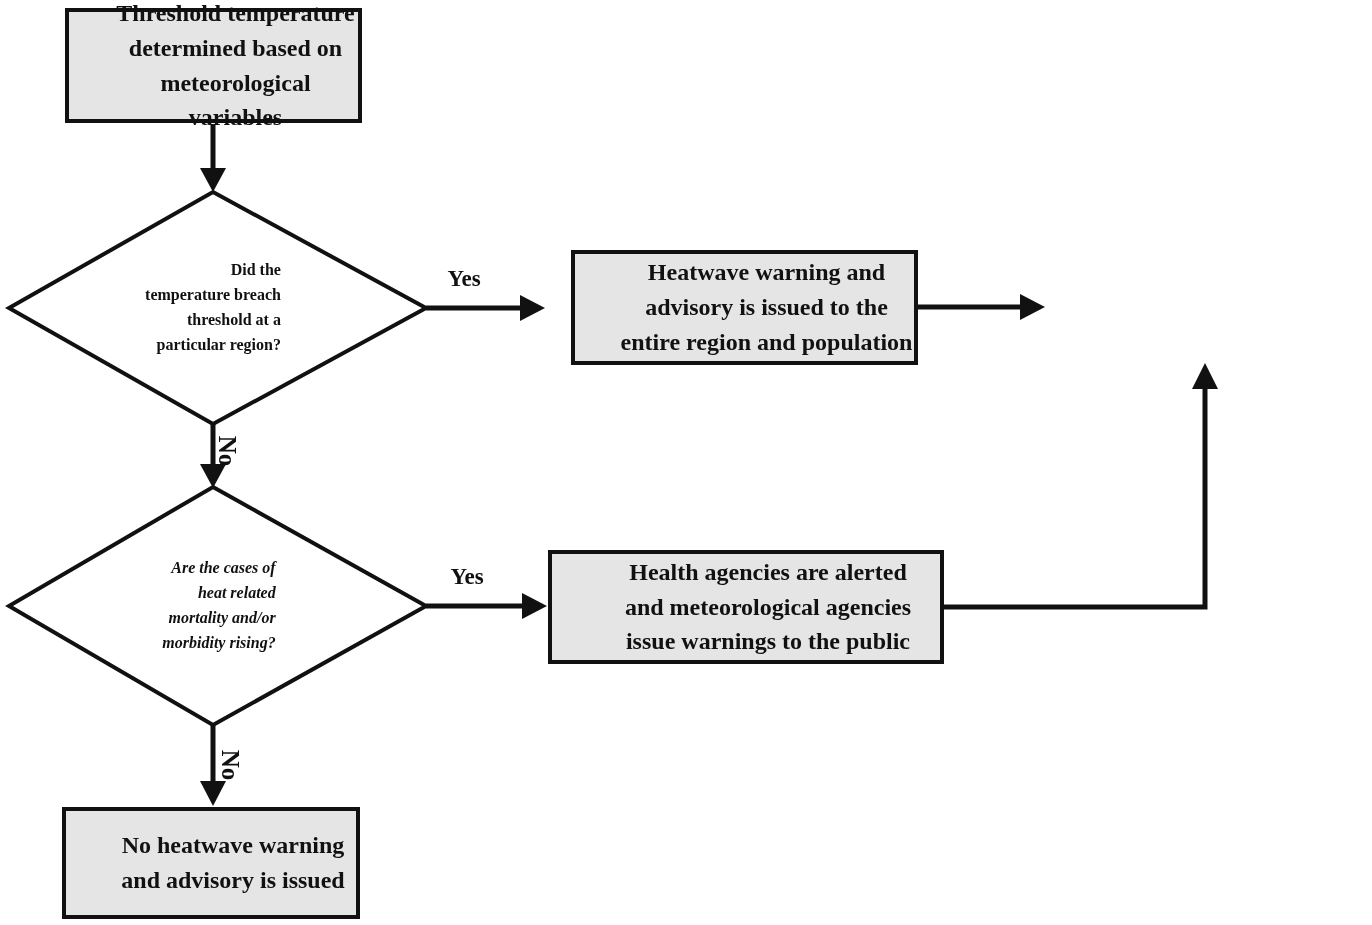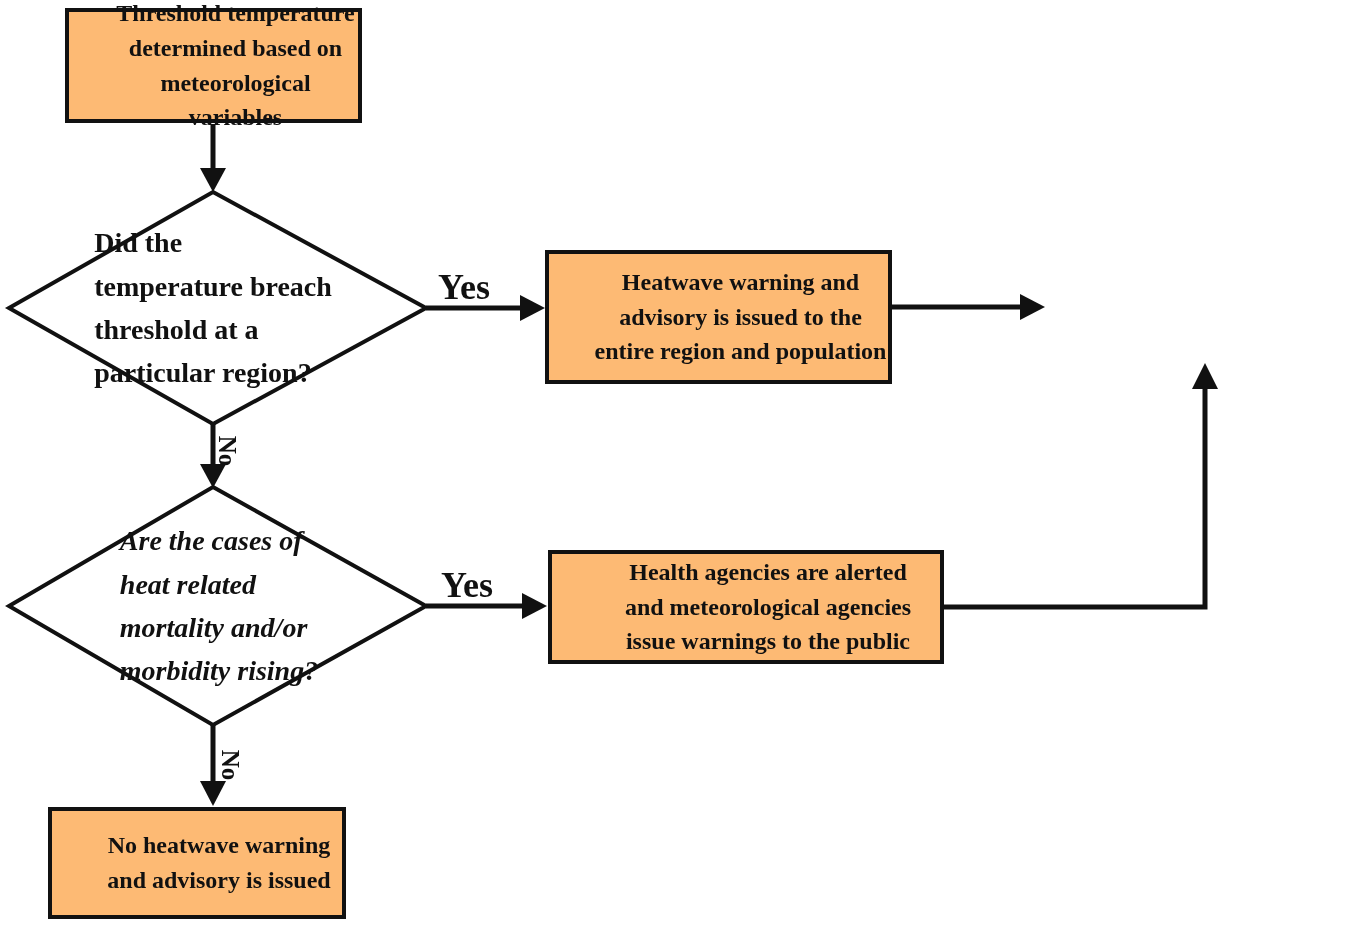--- a/index.html
+++ b/index.html
@@ -23,52 +23,52 @@
   .arrow-head { fill: #111111; stroke: none; }
   .diamond-shape { fill: #ffffff; stroke: #111111; stroke-width: 4; }
 
   .node {
     position: absolute;
     display: flex;
     align-items: center;
     justify-content: center;
     text-align: center;
     white-space: pre-line;
-    background: #fdba74;
+    background: #e5e5e5;
     border: 4px solid #111111;
     box-sizing: border-box;
     font-size: 24px;
     line-height: 1.45;
     z-index: 2;
     padding-left: 44px;
   }
   #node-start     { left: 65px;   top: 8px;   width: 297px; height: 115px; }
-  #node-warning   { left: 545px;  top: 250px; width: 347px; height: 134px; }
+  #node-warning   { left: 571px;  top: 250px; width: 347px; height: 115px; }
   #node-outcome   { left: 1045px; top: 252px; width: 318px; height: 108px; border-radius: 54px; font-size: 25px; }
   #node-health    { left: 548px;  top: 550px; width: 396px; height: 114px; }
-  #node-nowarning { left: 48px;   top: 807px; width: 298px; height: 112px; }
+  #node-nowarning { left: 62px;   top: 807px; width: 298px; height: 112px; }
 
   .diamond-text {
     position: absolute;
     display: flex;
     align-items: center;
     justify-content: center;
-    text-align: left;
+    text-align: right;
     white-space: pre-line;
-    font-size: 28px;
+    font-size: 16px;
     line-height: 1.55;
     z-index: 3;
   }
   #decision1-text { left: 63px; top: 228px; width: 300px; height: 160px; }
   #decision2-text { left: 69px; top: 526px; width: 300px; height: 160px; font-style: italic; }
 
   .edge-label {
     position: absolute;
     z-index: 3;
-    font-size: 36px;
+    font-size: 23px;
     text-align: center;
   }
   #label-yes1 { left: 433px; top: 266px; width: 62px; }
   #label-yes2 { left: 436px; top: 564px; width: 62px; }
 
   .no-label {
     position: absolute;
     z-index: 3;
     font-size: 25px;
     width: 48px;

